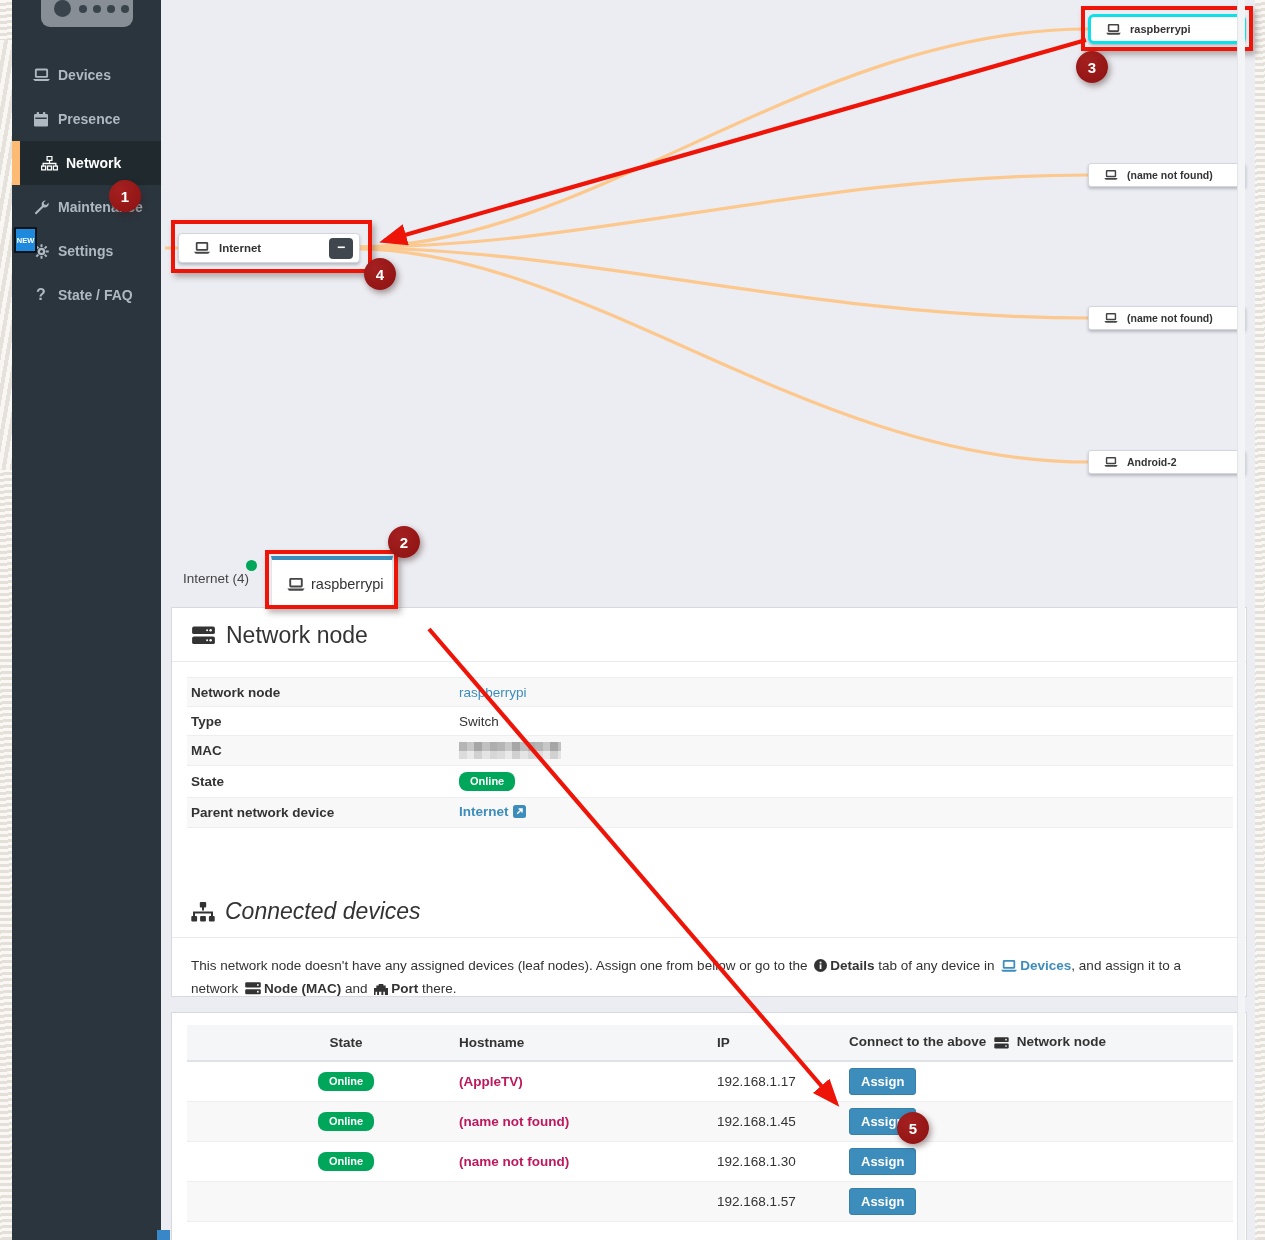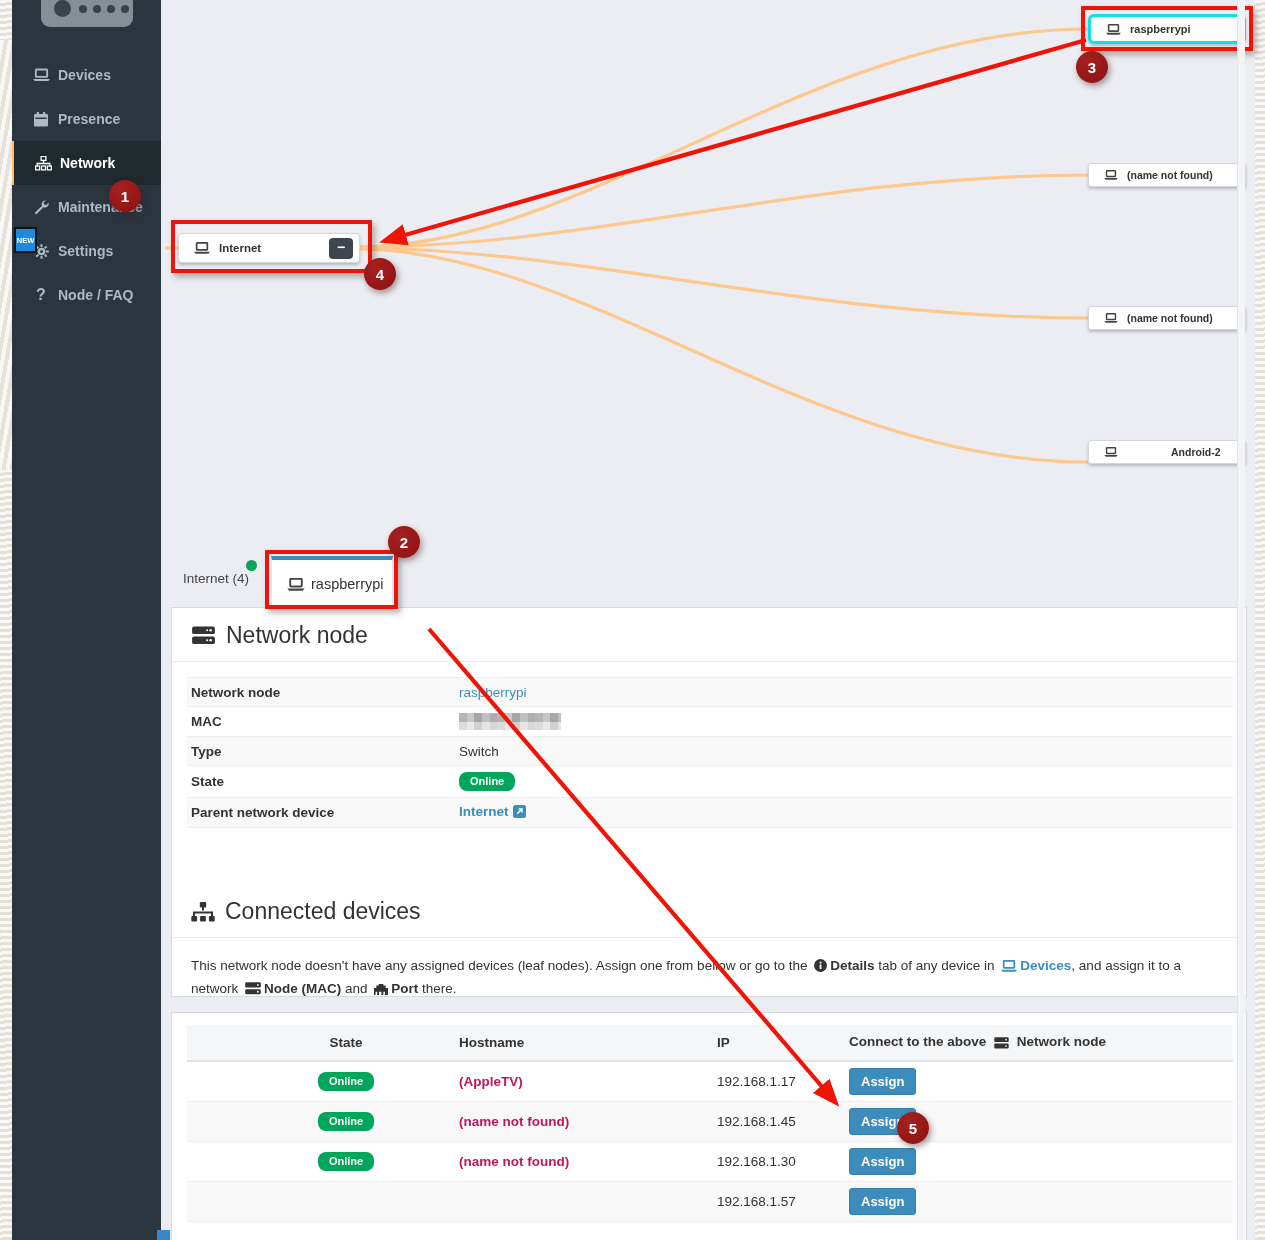--- a/index.html
+++ b/index.html
@@ -17,40 +17,40 @@
 
   
   .sidebar { position:absolute; left:12px; top:0; width:149px; height:1240px; background:#2b353e; z-index:6; }
   .logo { position:absolute; left:29px; top:-11px; width:92px; height:38px; background:#878e95; border-radius:9px; }
   .logo .bigdot { position:absolute; left:13px; top:11px; width:17px; height:17px; border-radius:50%; background:#39434b; }
   .logo .sdot { position:absolute; top:16px; width:8px; height:8px; border-radius:50%; background:#39434b; }
   .menu { position:absolute; left:0; top:53px; width:100%; }
   .mi { display:flex; align-items:center; height:44px; padding-left:20px; color:#aeb9c2; font-size:14px; font-weight:600; cursor:pointer; }
   .mi .ic { width:18px; height:18px; margin-right:8px; display:flex; align-items:center; justify-content:center; flex:0 0 18px; }
   .mi .ic svg { display:block; }
-  .mi.active { background:#1f292e; color:#ffffff; border-left:2px solid #fdba74; }
+  .mi.active { background:#1f292e; color:#ffffff; border-left:8px solid #fdba74; }
   .qmark { font-size:16px; font-weight:700; }
   .new-badge { position:absolute; left:2px; top:227px; width:23px; height:26px; background:#1f8add; border:2px solid #0e151a;
                color:#fff; font-size:7.5px; font-weight:700; display:flex; align-items:center; justify-content:center; z-index:7; }
 
   
   .main { position:absolute; left:161px; top:0; width:1094px; height:1240px; background:#ecedf2; }
   .scrollstrip { position:absolute; right:10px; top:0; width:8px; height:1240px; background:#f3f4f6; border-left:1px solid #e3e4e8; z-index:8; }
 
   
   .curves { position:absolute; left:0; top:0; z-index:1; }
   .node { position:absolute; background:#fff; border:1px solid #d3d7dd; border-radius:4px; box-shadow:0 2px 3px rgba(120,125,135,.45);
           display:flex; align-items:center; font-weight:700; color:#333; z-index:3; cursor:pointer; }
   .node .lap { margin:0 9px 0 15px; display:flex; }
   .node-internet { left:17px; top:233px; width:182px; height:30px; font-size:11.5px; }
   .node-rpi { left:927px; top:14px; width:158px; height:30px; font-size:11px; border:3px solid #10dfe8; border-radius:6px; }
   .node-sm { width:158px; height:24px; font-size:10.5px; border-radius:3px; }
   .node-nf1 { left:927px; top:163px; }
   .node-nf2 { left:927px; top:306px; }
-  .node-android { left:927px; top:440px;gap:44px; }
+  .node-android { left:927px; top:450px; }
   .collapse-btn { position:absolute; right:6px; top:4px; width:24px; height:21px; background:#3f464d; color:#fff; border-radius:4px;
                   font-size:14px; line-height:19px; text-align:center; cursor:pointer; }
 
   
   .ann-rect { position:absolute; border:4px solid #ee1408; box-shadow:3px 4px 6px rgba(60,40,40,.35); z-index:5; }
   .ann-rect-rpi { left:920px; top:6px; width:172px; height:45px; }
   .ann-rect-internet { left:10px; top:220px; width:201px; height:53px; }
   .ann-rect-tab { left:104px; top:550px; width:133px; height:59px; }
   .ann-circle { position:absolute; width:32px; height:32px; border-radius:50%; background:radial-gradient(circle at 35% 30%,#a52020,#8c1111);
                 color:#fff; font-size:15px; font-weight:700; display:flex; align-items:center; justify-content:center;
@@ -72,21 +72,21 @@
   .tab-rpi .lap { margin-right:6px; display:flex; }
   .gdot-r { left:213px; top:564px; }
 
   
   .panel { position:absolute; left:10px; width:1076px; background:#fff; border:1px solid #d6dade; z-index:2; }
   .panel1 { top:607px; height:390px; }
   .panel2 { top:1012px; height:240px; }
   .section-head { display:flex; align-items:center; padding:14px 19px 12px; color:#333; font-size:23px; font-weight:500;
                   border-bottom:1px solid #e9ebee; }
   .section-head .hic { margin-right:10px; display:flex; color:#333; }
-  .section-head.second { margin-top:56px; }
+  .section-head.second { margin-top:56px;font-style:italic; }
   .p2-head { border-bottom:none; padding:13px 19px 10px; }
 
   .dtable { margin:15px 15px 0; width:1046px; border-collapse:collapse; font-size:13.5px; color:#333; }
   .dtable td { padding:6px 4px; border-bottom:1px solid #eceef0; height:29px; }
   .dtable tr:nth-child(odd) { background:#f8f8f9; }
   .dtable td.lbl { width:268px; font-weight:700; }
   .dtable tr:first-child td { border-top:1px solid #eceef0; }
   a.blue { color:#3c8dbc; text-decoration:none; cursor:pointer; }
   .parent-link { font-weight:700; }
   .extlink { display:inline-block; vertical-align:-2px; margin-left:4px; }
@@ -176,21 +176,21 @@
           <svg width="15" height="15" viewBox="0 0 18 18">
             <path d="M9 0.3v3.4M9 14.3v3.4M0.3 9h3.4M14.3 9h3.4M2.8 2.8l2.4 2.4M12.8 12.8l2.4 2.4M15.2 2.8l-2.4 2.4M5.2 12.8l-2.4 2.4" stroke="currentColor" stroke-width="2.4"></path>
             <circle cx="9" cy="9" r="4.6" fill="currentColor"></circle>
             <circle cx="9" cy="9" r="1.8" fill="#2b353e"></circle>
           </svg>
         </span>
       <span>Settings</span>
     </div>
     <div class="mi">
       <span class="ic qmark">?</span>
-      <span>Node / FAQ</span>
+      <span>State / FAQ</span>
     </div>
   </div>
   <div class="new-badge">NEW</div>
 </div>
 <div class="ann-circle c1">1</div>
 
 <div class="main">
 
   <svg class="curves" width="1094" height="520">
     <path d="M4,248 H199" stroke="#fcc88e" stroke-width="3.2" fill="none"></path>
@@ -286,28 +286,28 @@
         </span>
       <span>Network node</span>
     </div>
     <table class="dtable">
       <tbody>
           <tr>
         <td class="lbl">Network node</td>
         <td><a class="blue">raspberrypi</a></td>
       </tr>
       <tr>
+        <td class="lbl">Type</td>
+        <td>Switch</td>
+      </tr>
+      <tr>
         <td class="lbl">MAC</td>
         <td>
               <div class="mac-redacted"></div>
             </td>
-      </tr>
-      <tr>
-        <td class="lbl">Type</td>
-        <td>Switch</td>
       </tr>
       <tr>
         <td class="lbl">State</td>
         <td><span class="badge-online">Online</span></td>
       </tr>
       <tr>
         <td class="lbl">Parent network device</td>
         <td>
           <a class="blue parent-link">Internet</a><span class="extlink"><svg width="13" height="13" viewBox="0 0 13 13">
                   <rect width="13" height="13" rx="2.5" fill="#3c8dbc"></rect>

